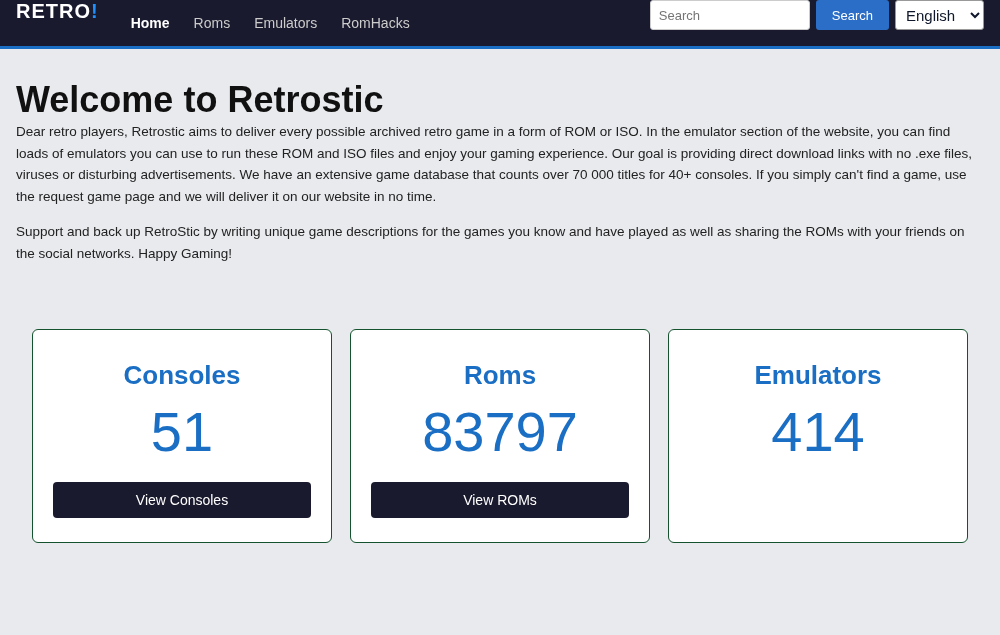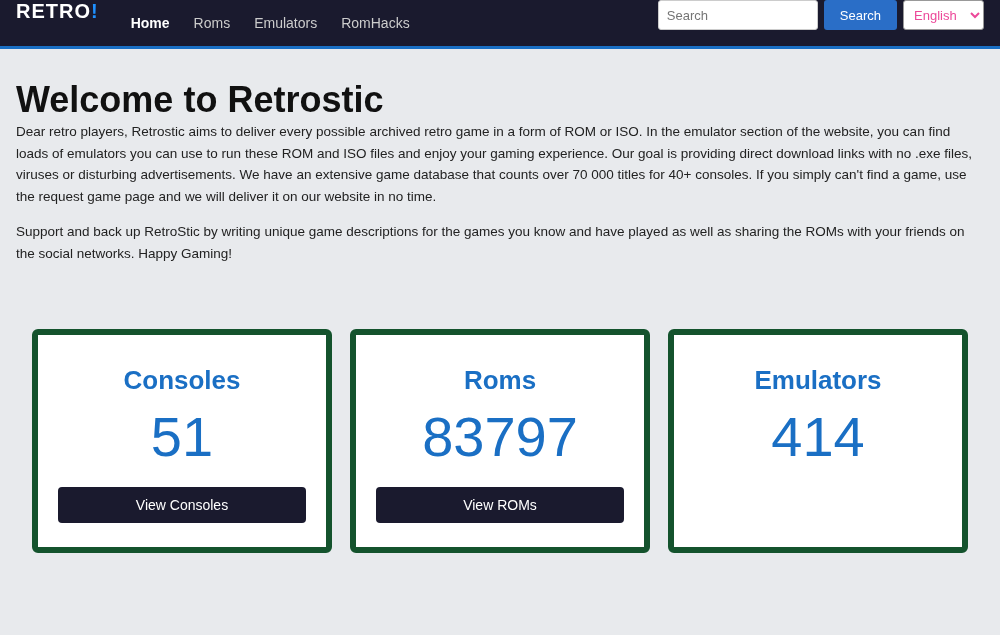--- a/index.html
+++ b/index.html
@@ -75,22 +75,22 @@
       border-radius: 3px;
       font-size: 13px;
       cursor: pointer;
     }
     .nav-lang-select {
       height: 30px;
       padding: 0 6px;
       border: 1px solid #999;
       border-radius: 3px;
       background: #fff;
-      color: #ec4899;
-      font-size: 13px;
+      color: #0f172a;
+      font-size: 15px;
       cursor: pointer;
     }
     
     .hero {
       background: #e8eaed;
       padding: 30px 16px 30px 16px;
     }
     .hero h1 {
       font-size: 36px;
       font-weight: 700;
@@ -108,21 +108,21 @@
       background: #e8eaed;
       padding: 20px 16px 30px 16px;
     }
     .cards-container {
       display: flex;
       gap: 18px;
       justify-content: center;
     }
     .card {
       background: #fff;
-      border: 6px solid #14532d;
+      border: 1px solid #14532d;
       border-radius: 6px;
       flex: 1;
       max-width: 300px;
       padding: 30px 20px 24px 20px;
       display: flex;
       flex-direction: column;
       align-items: center;
       gap: 10px;
     }
     .card-title {

